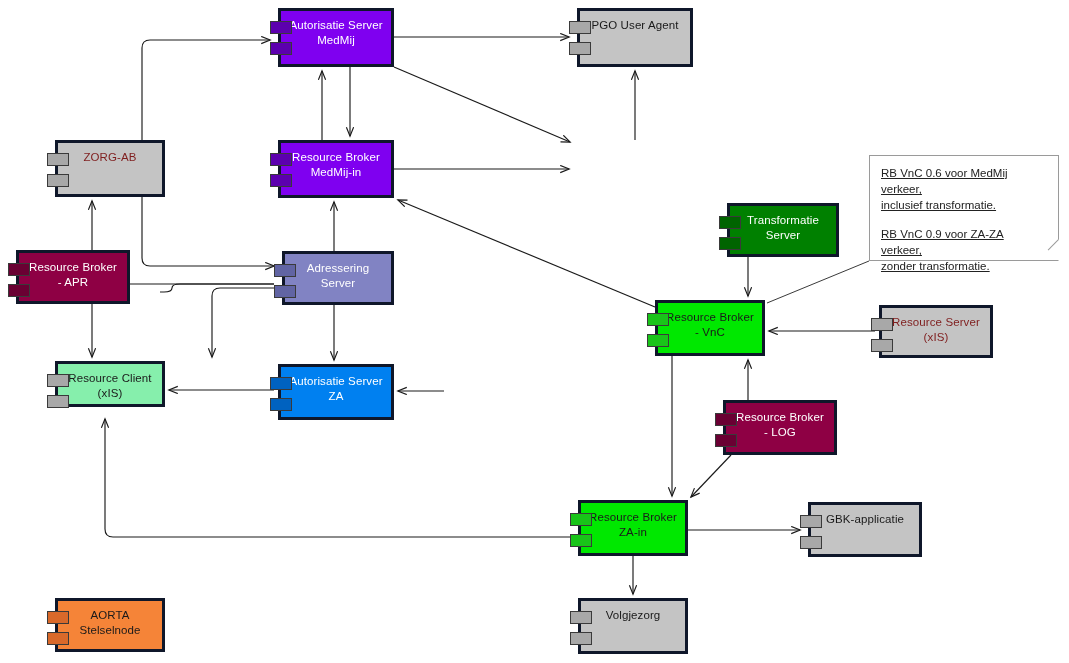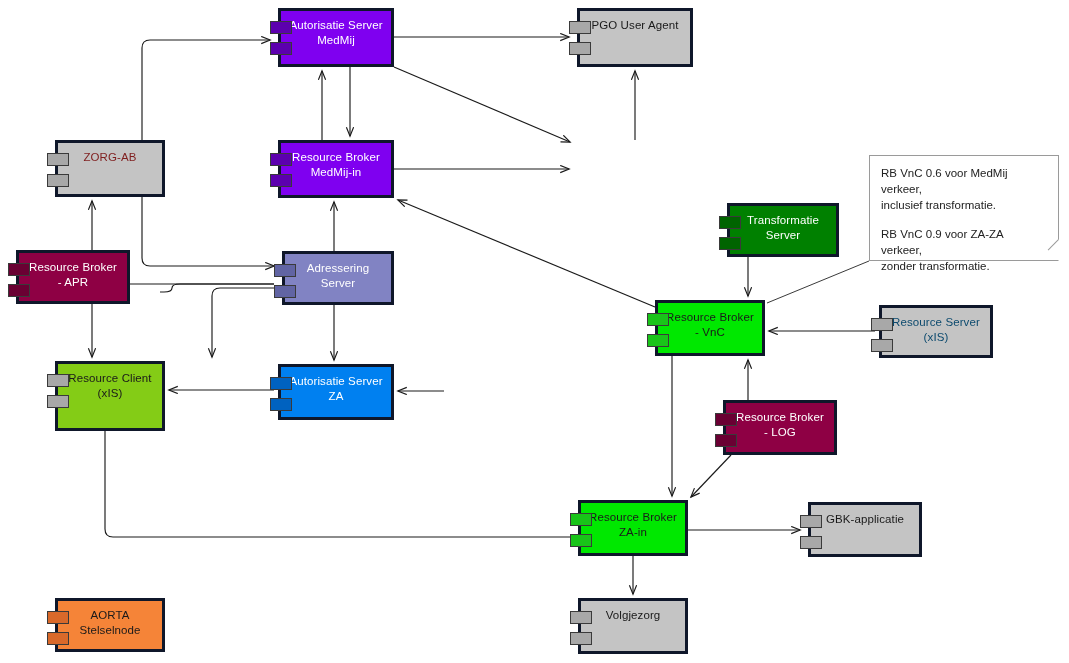--- a/index.html
+++ b/index.html
@@ -64,21 +64,21 @@
     background: #ffffff;
     border: 1px solid #9a9a9a;
     z-index: 7;
   }
   #note .note-body {
     padding: 9px 11px 0 11px;
     font-size: 11.5px;
     line-height: 16px;
     color: #222222;
   }
-  #note .note-para { margin: 0 0 13px 0; white-space: pre-line; }
+  #note .note-para { margin: 0 0 13px 0; white-space: pre-line; text-decoration: underline; }
   #note .note-para:last-child { margin-bottom: 0; }
   #note .fold {
     position: absolute;
     right: -1px;
     bottom: -1px;
     width: 15px;
     height: 15px;
     background: #ffffff;
     border-left: 1px solid #9a9a9a;
     transform: rotate(45deg);
@@ -203,28 +203,28 @@
 Server</span>
   </div>
 
   <div class="component" style="left:655px; top:300px; width:110px; height:56px; background:#00e800; color:#1a1a1a;">
     <span class="stub s1" style="background:#19c419;"></span>
     <span class="stub s2" style="background:#19c419;"></span>
     <span class="label">Resource Broker
 - VnC</span>
   </div>
 
-  <div class="component" style="left:879px; top:305px; width:114px; height:53px; background:#c4c4c4; color:#0c4a6e;">
+  <div class="component" style="left:879px; top:305px; width:114px; height:53px; background:#c4c4c4; color:#7f1d1d;">
     <span class="stub s1" style="background:#a8a8a8;"></span>
     <span class="stub s2" style="background:#a8a8a8;"></span>
     <span class="label">Resource Server
 (xIS)</span>
   </div>
 
-  <div class="component" style="left:55px; top:361px; width:110px; height:70px; background:#84cc16; color:#1a1a1a;">
+  <div class="component" style="left:55px; top:361px; width:110px; height:46px; background:#86efac; color:#1a1a1a;">
     <span class="stub s1" style="background:#a8a8a8;"></span>
     <span class="stub s2" style="background:#a8a8a8;"></span>
     <span class="label">Resource Client
 (xIS)</span>
   </div>
 
   <div class="component" style="left:278px; top:364px; width:116px; height:56px; background:#0080f0; color:#ffffff;">
     <span class="stub s1" style="background:#0062c0;"></span>
     <span class="stub s2" style="background:#0062c0;"></span>
     <span class="label">Autorisatie Server

